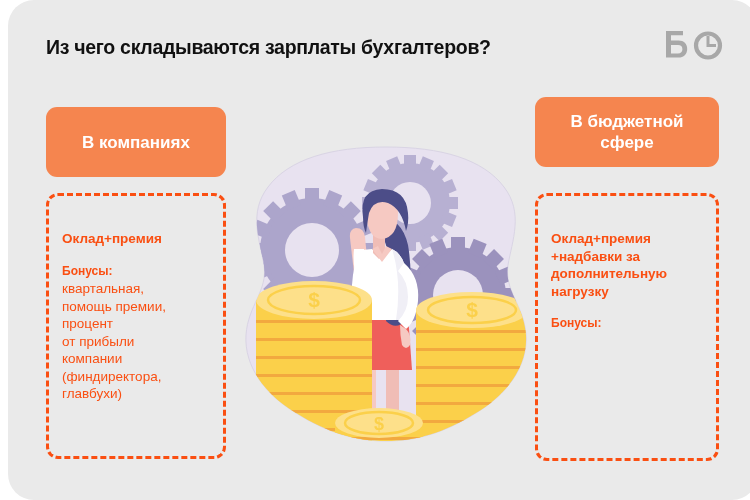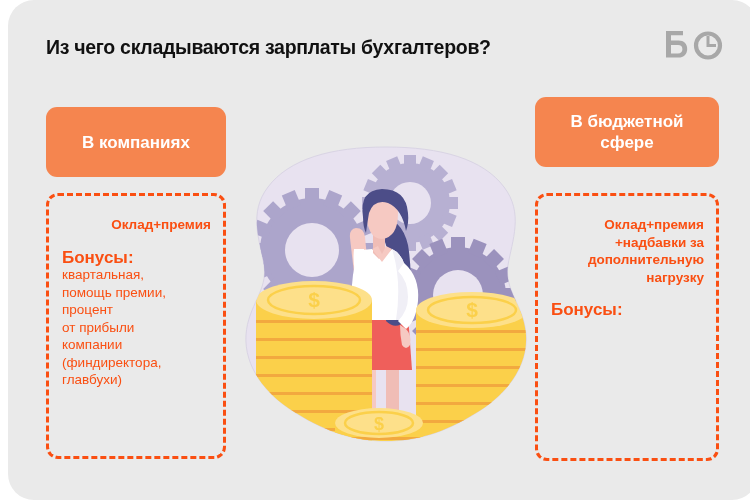--- a/index.html
+++ b/index.html
@@ -101,27 +101,26 @@
   .dashbox-right {
     left: 527px;
     top: 193px;
     width: 184px;
     height: 268px;
   }
   .db-head {
     font-size: 13.5px;
     font-weight: bold;
     line-height: 17.5px;
-    margin: 4px 0 0 0;
+    margin: 18px 0 0 0;
     white-space: pre-line;
-    text-align: right;
   }
   .db-gap { height: 15px; }
   .db-sub {
-    font-size: 17px;
+    font-size: 12px;
     font-weight: bold;
     line-height: 17.5px;
     margin: 0;
   }
   .db-body {
     font-size: 13.5px;
     font-weight: normal;
     line-height: 17.5px;
     margin: 0;
     white-space: pre-line;

